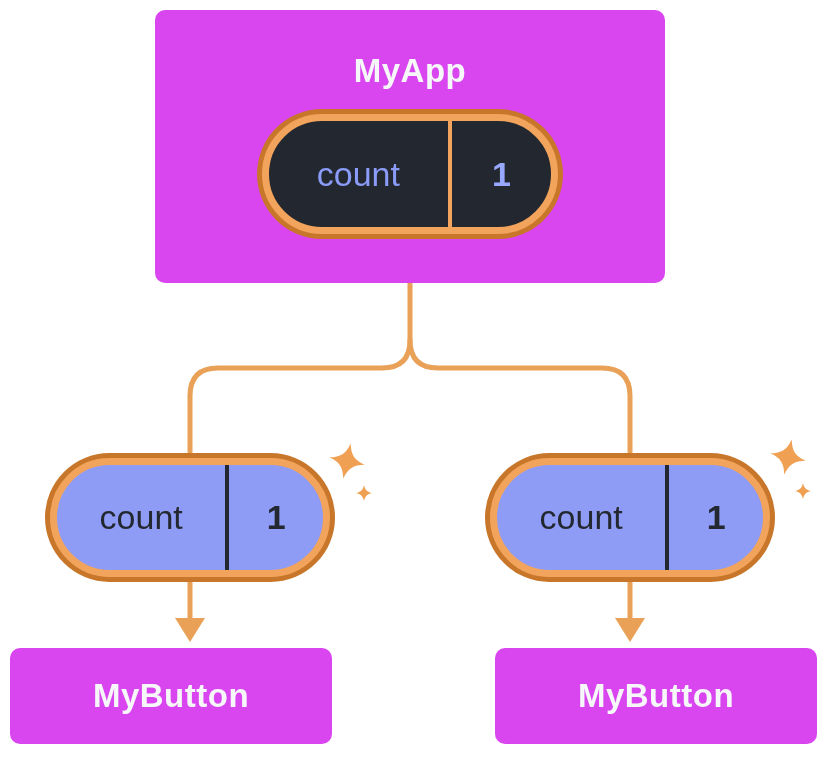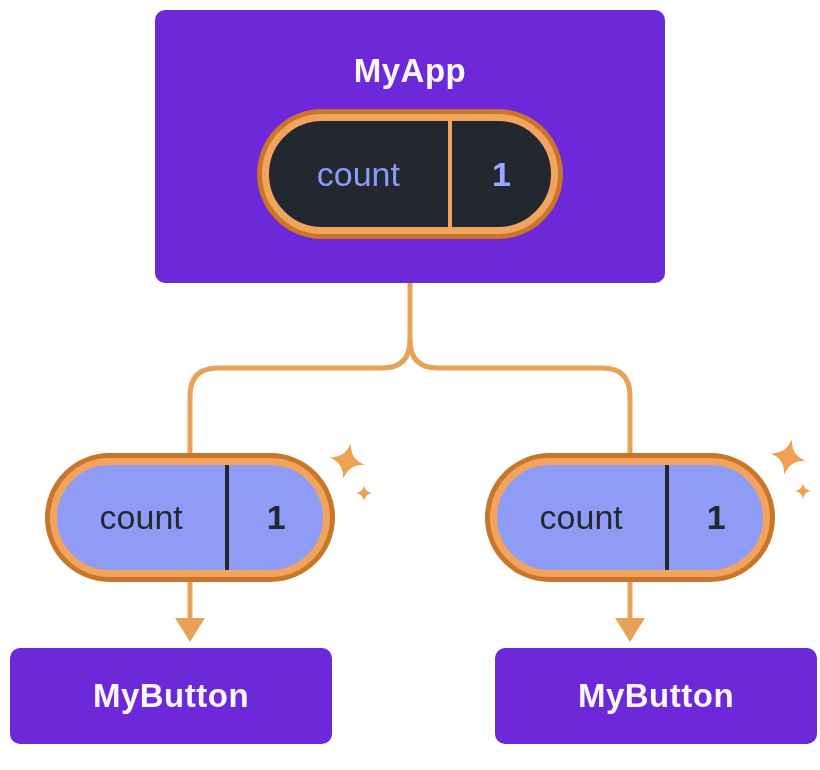--- a/index.html
+++ b/index.html
@@ -10,21 +10,21 @@
     position: relative;
     width: 820px;
     height: 770px;
     background: #ffffff;
     overflow: hidden;
   }
 
   
   .node-box {
     position: absolute;
-    background: #6d28d9;
+    background: #d946ef;
     border-radius: 10px;
   }
   .app-box { left: 155px; top: 10px; width: 510px; height: 273px; }
   .btn-box {
     top: 648px; width: 322px; height: 96px;
     display: flex; align-items: center; justify-content: center;
   }
   .btn-box-left  { left: 10px; }
   .btn-box-right { left: 495px; }
 

